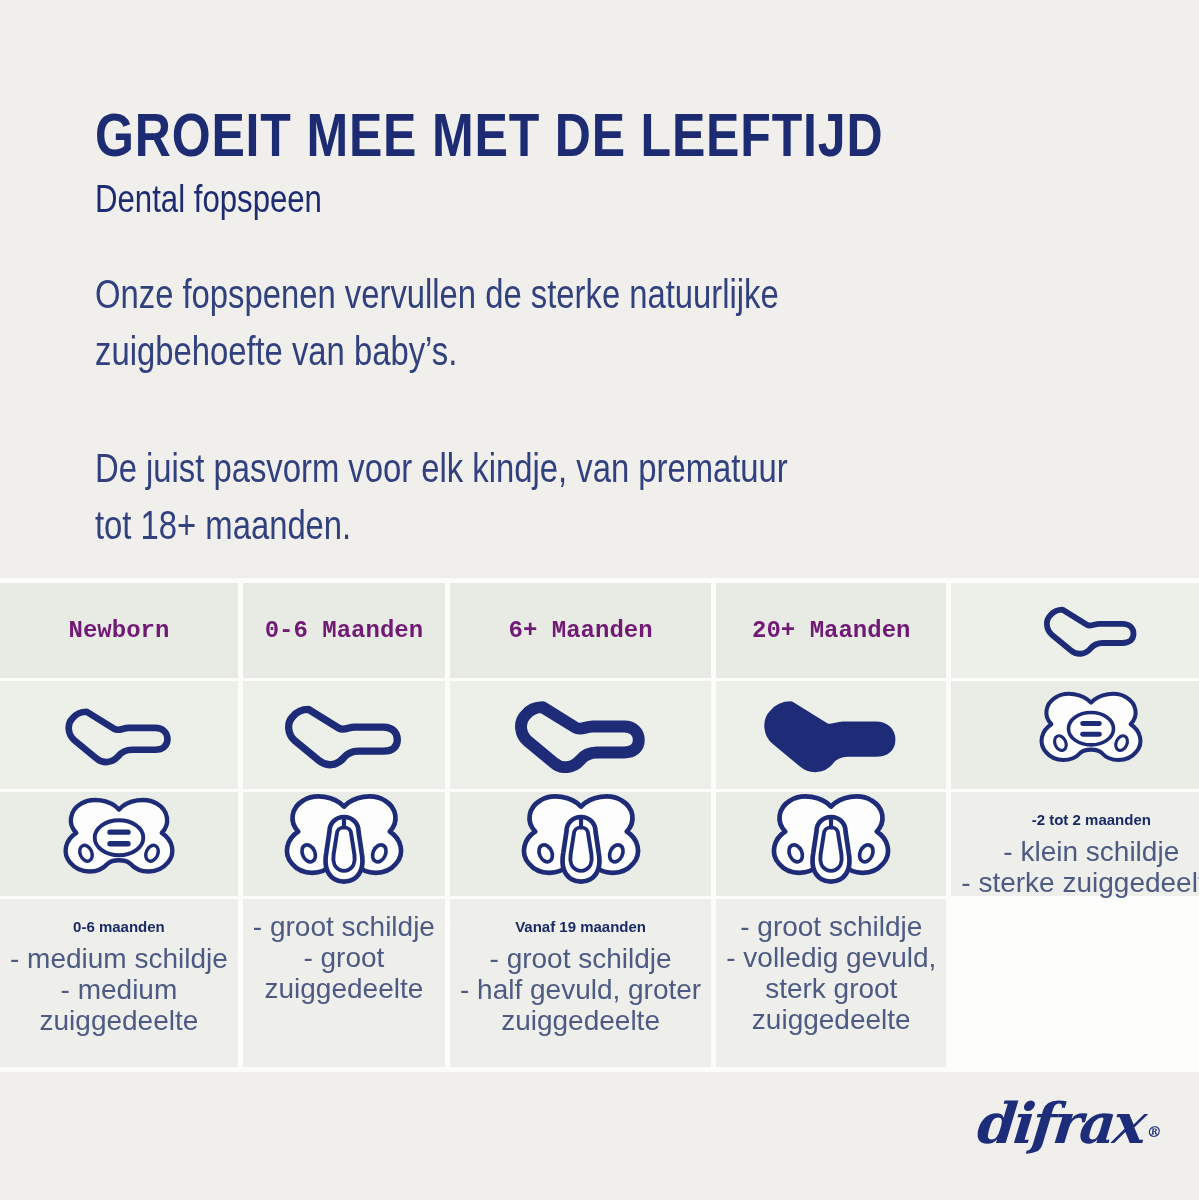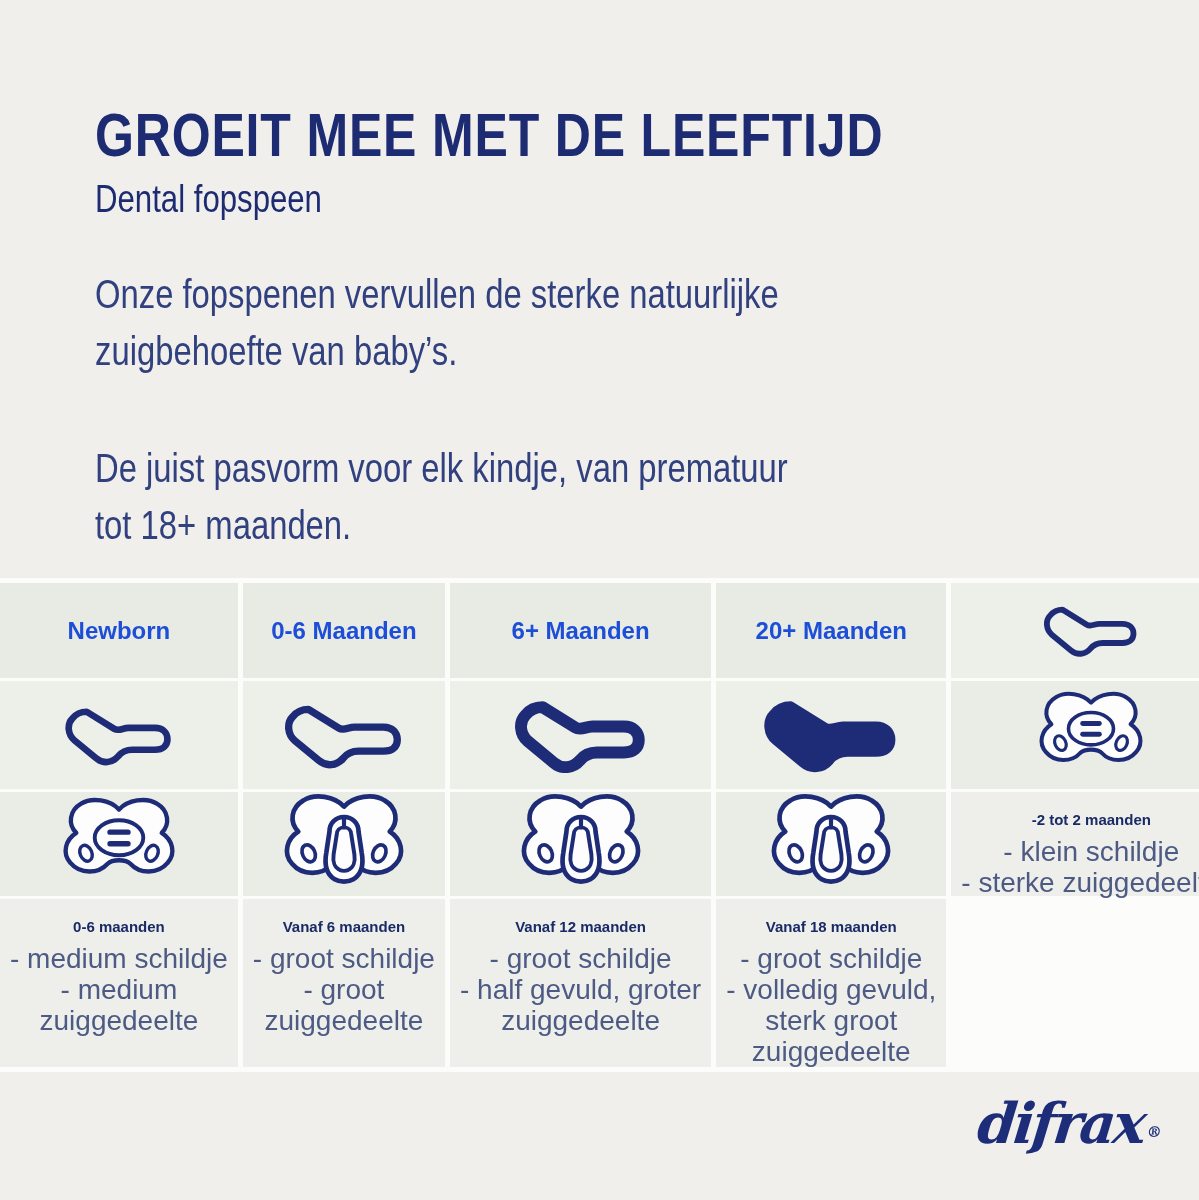--- a/index.html
+++ b/index.html
@@ -32,21 +32,21 @@
     grid-template-rows:95px 108px 104px 168px;
     column-gap:5px;row-gap:3px;
     padding:5px 0;
     box-sizing:border-box;
   }
   .cell{display:flex;align-items:center;justify-content:center;}
   .cell.hdr{background:#e8eae4;}
   .cell.teat{background:#edefe9;}
   .cell.paci{background:#eaece6;}
   .cell.txt{background:#eeefeb;flex-direction:column;justify-content:flex-start;padding:12px 10px 0 10px;box-sizing:border-box;}
-  .hdr-label{font-size:24px;font-weight:bold;color:#1d4ed8;}
+  .hdr-label{font-size:24px;font-weight:bold;color:#701a75;font-family:Liberation Mono, monospace;}
   .age{font-size:15px;font-weight:bold;color:#192a66;line-height:32px;}
   .details{font-size:28px;color:#4d5a84;line-height:31px;text-align:center;}
   .details div{white-space:nowrap;}
 
   .logo{
     position:absolute;right:36px;top:1090px;
     font-family:"DejaVu Serif", serif;font-style:italic;font-weight:bold;
     font-size:56px;color:#1e2d7a;letter-spacing:-3px;
     transform:skewX(-6deg);
   }
@@ -169,37 +169,35 @@
   </div>
   <div class="cell txt">
     <div class="age">0-6 maanden</div>
     <div class="details">
         <div>- medium schildje</div>
         <div>- medium</div>
         <div>zuiggedeelte</div>
       </div>
   </div>
   <div class="cell txt">
-    <div class="age">Vanaf 6 maanden</div>
     <div class="details">
         <div>- groot schildje</div>
         <div>- groot</div>
         <div>zuiggedeelte</div>
       </div>
   </div>
   <div class="cell txt">
-    <div class="age">Vanaf 12 maanden</div>
+    <div class="age">Vanaf 19 maanden</div>
     <div class="details">
         <div>- groot schildje</div>
         <div>- half gevuld, groter</div>
         <div>zuiggedeelte</div>
       </div>
   </div>
   <div class="cell txt">
-    <div class="age">Vanaf 18 maanden</div>
     <div class="details">
         <div>- groot schildje</div>
         <div>- volledig gevuld,</div>
         <div>sterk groot</div>
         <div>zuiggedeelte</div>
       </div>
   </div>
 </div>
 
 <div class="logo"><span>difrax</span><span class="reg">®</span></div>

